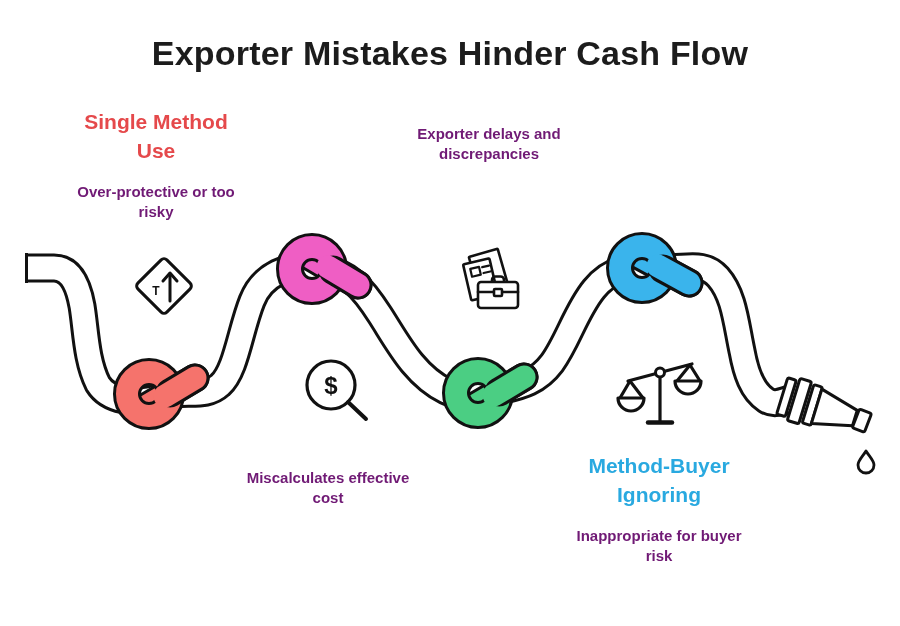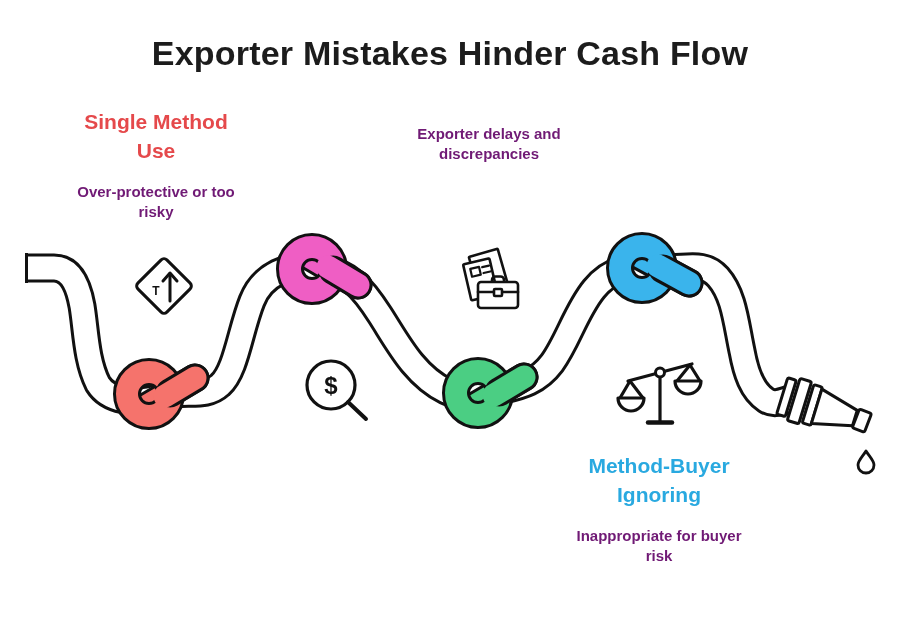--- a/index.html
+++ b/index.html
@@ -34,20 +34,22 @@
     <div class="heading" style="color: rgb(229, 73, 75);">Single Method
 Use</div>
     <div class="desc">Over-protective or too
 risky</div>
   </div>
   <div class="label" style="left:489px;top:108px">
     <div class="desc">Exporter delays and
 discrepancies</div>
   </div>
   <div class="label" style="left:328px;top:452px">
+    <div class="desc">Miscalculates effective
+cost</div>
   </div>
   <div class="label" style="left:659px;top:452px">
     <div class="heading" style="color: rgb(41, 169, 224);">Method-Buyer
 Ignoring</div>
     <div class="desc">Inappropriate for buyer
 risk</div>
   </div>
 
   <svg id="scene" width="900" height="626" viewBox="0 0 900 626">
 

